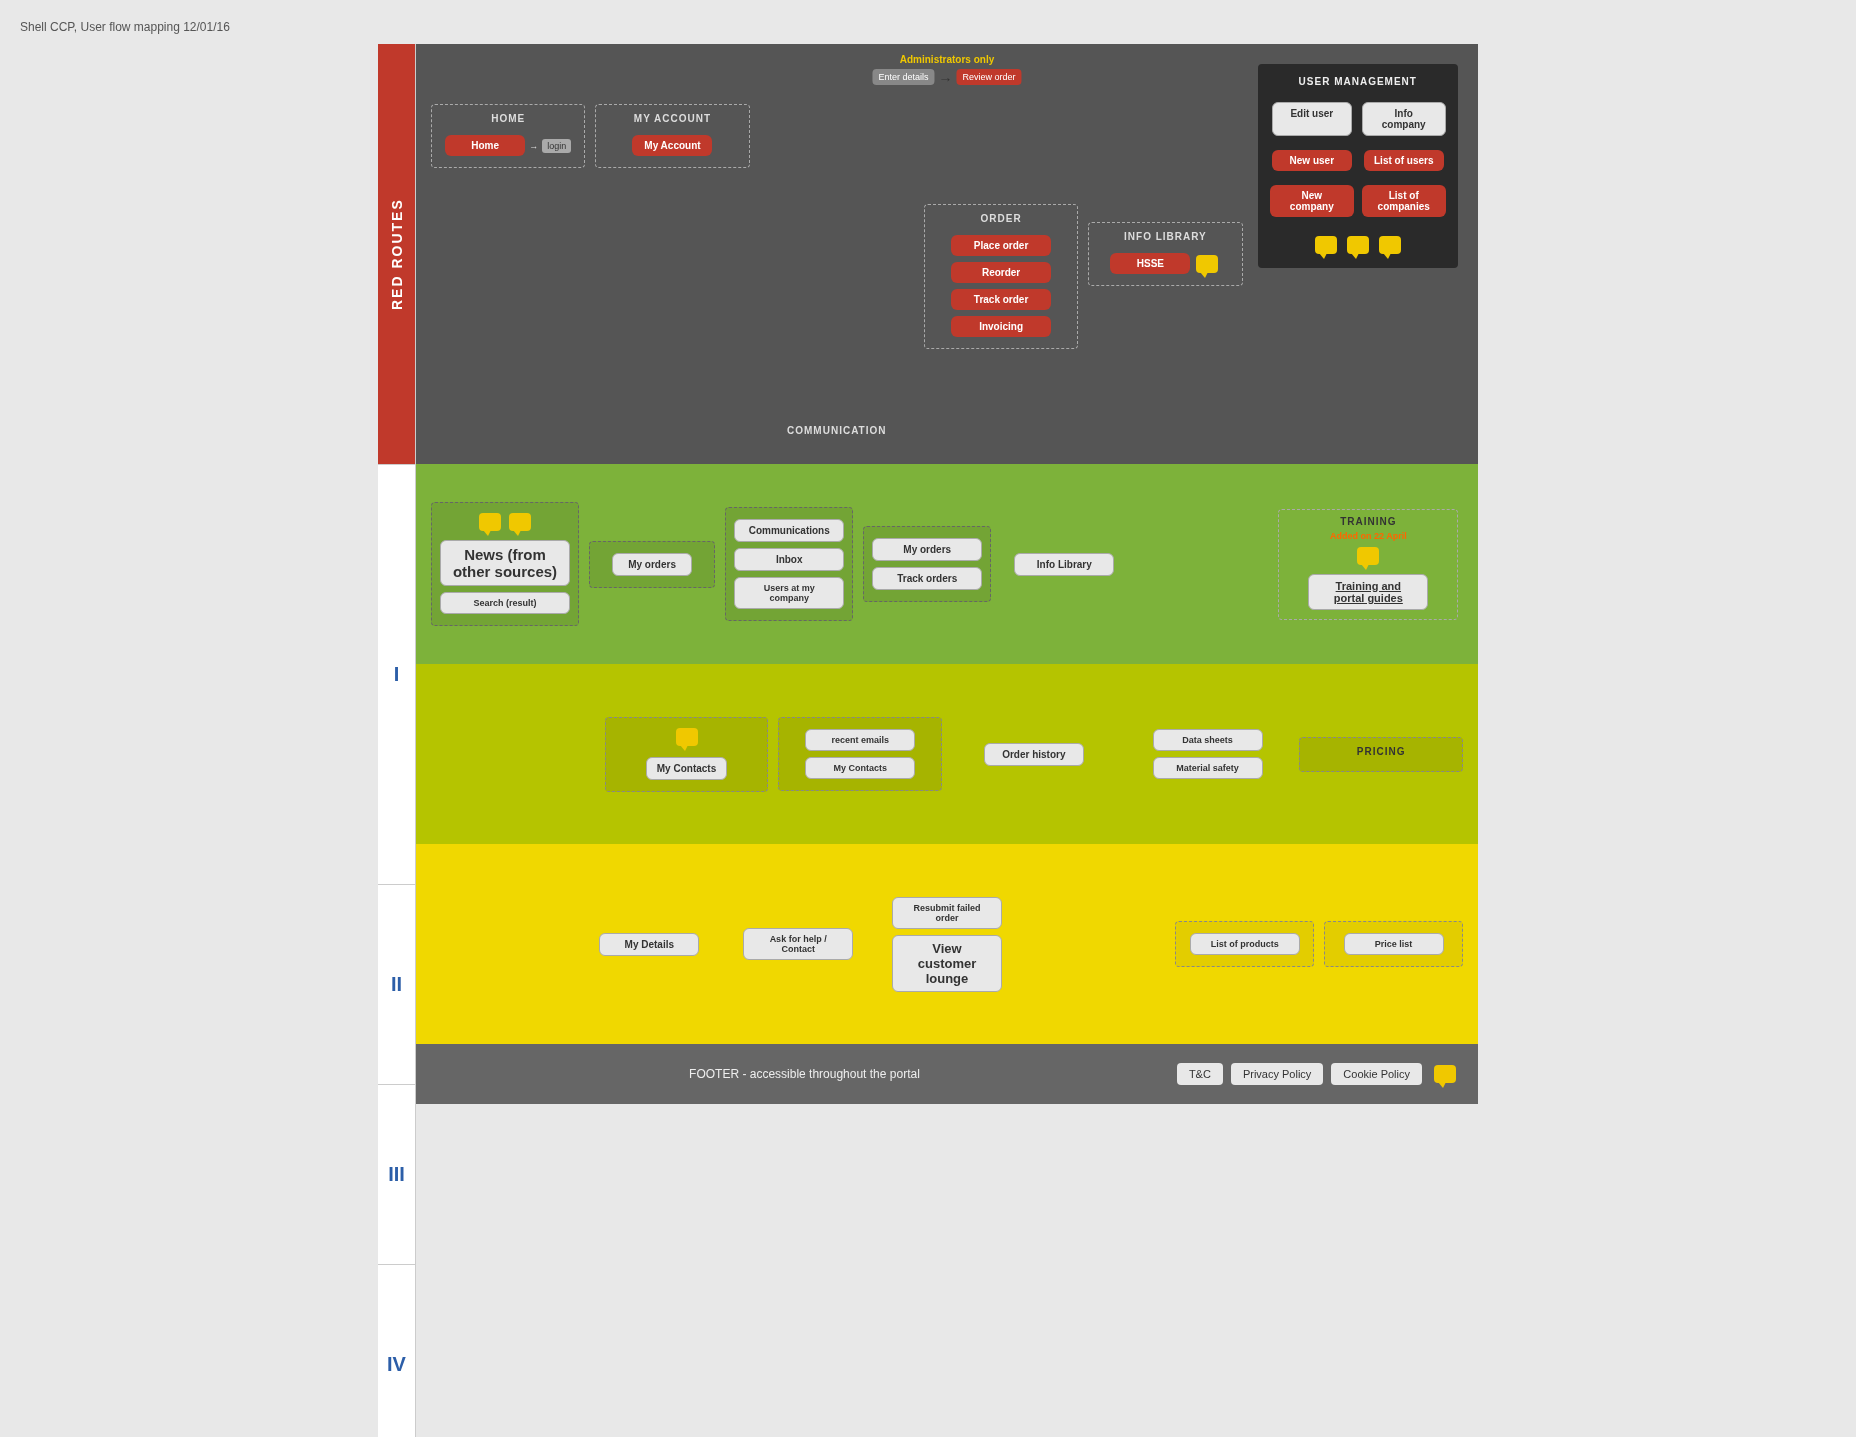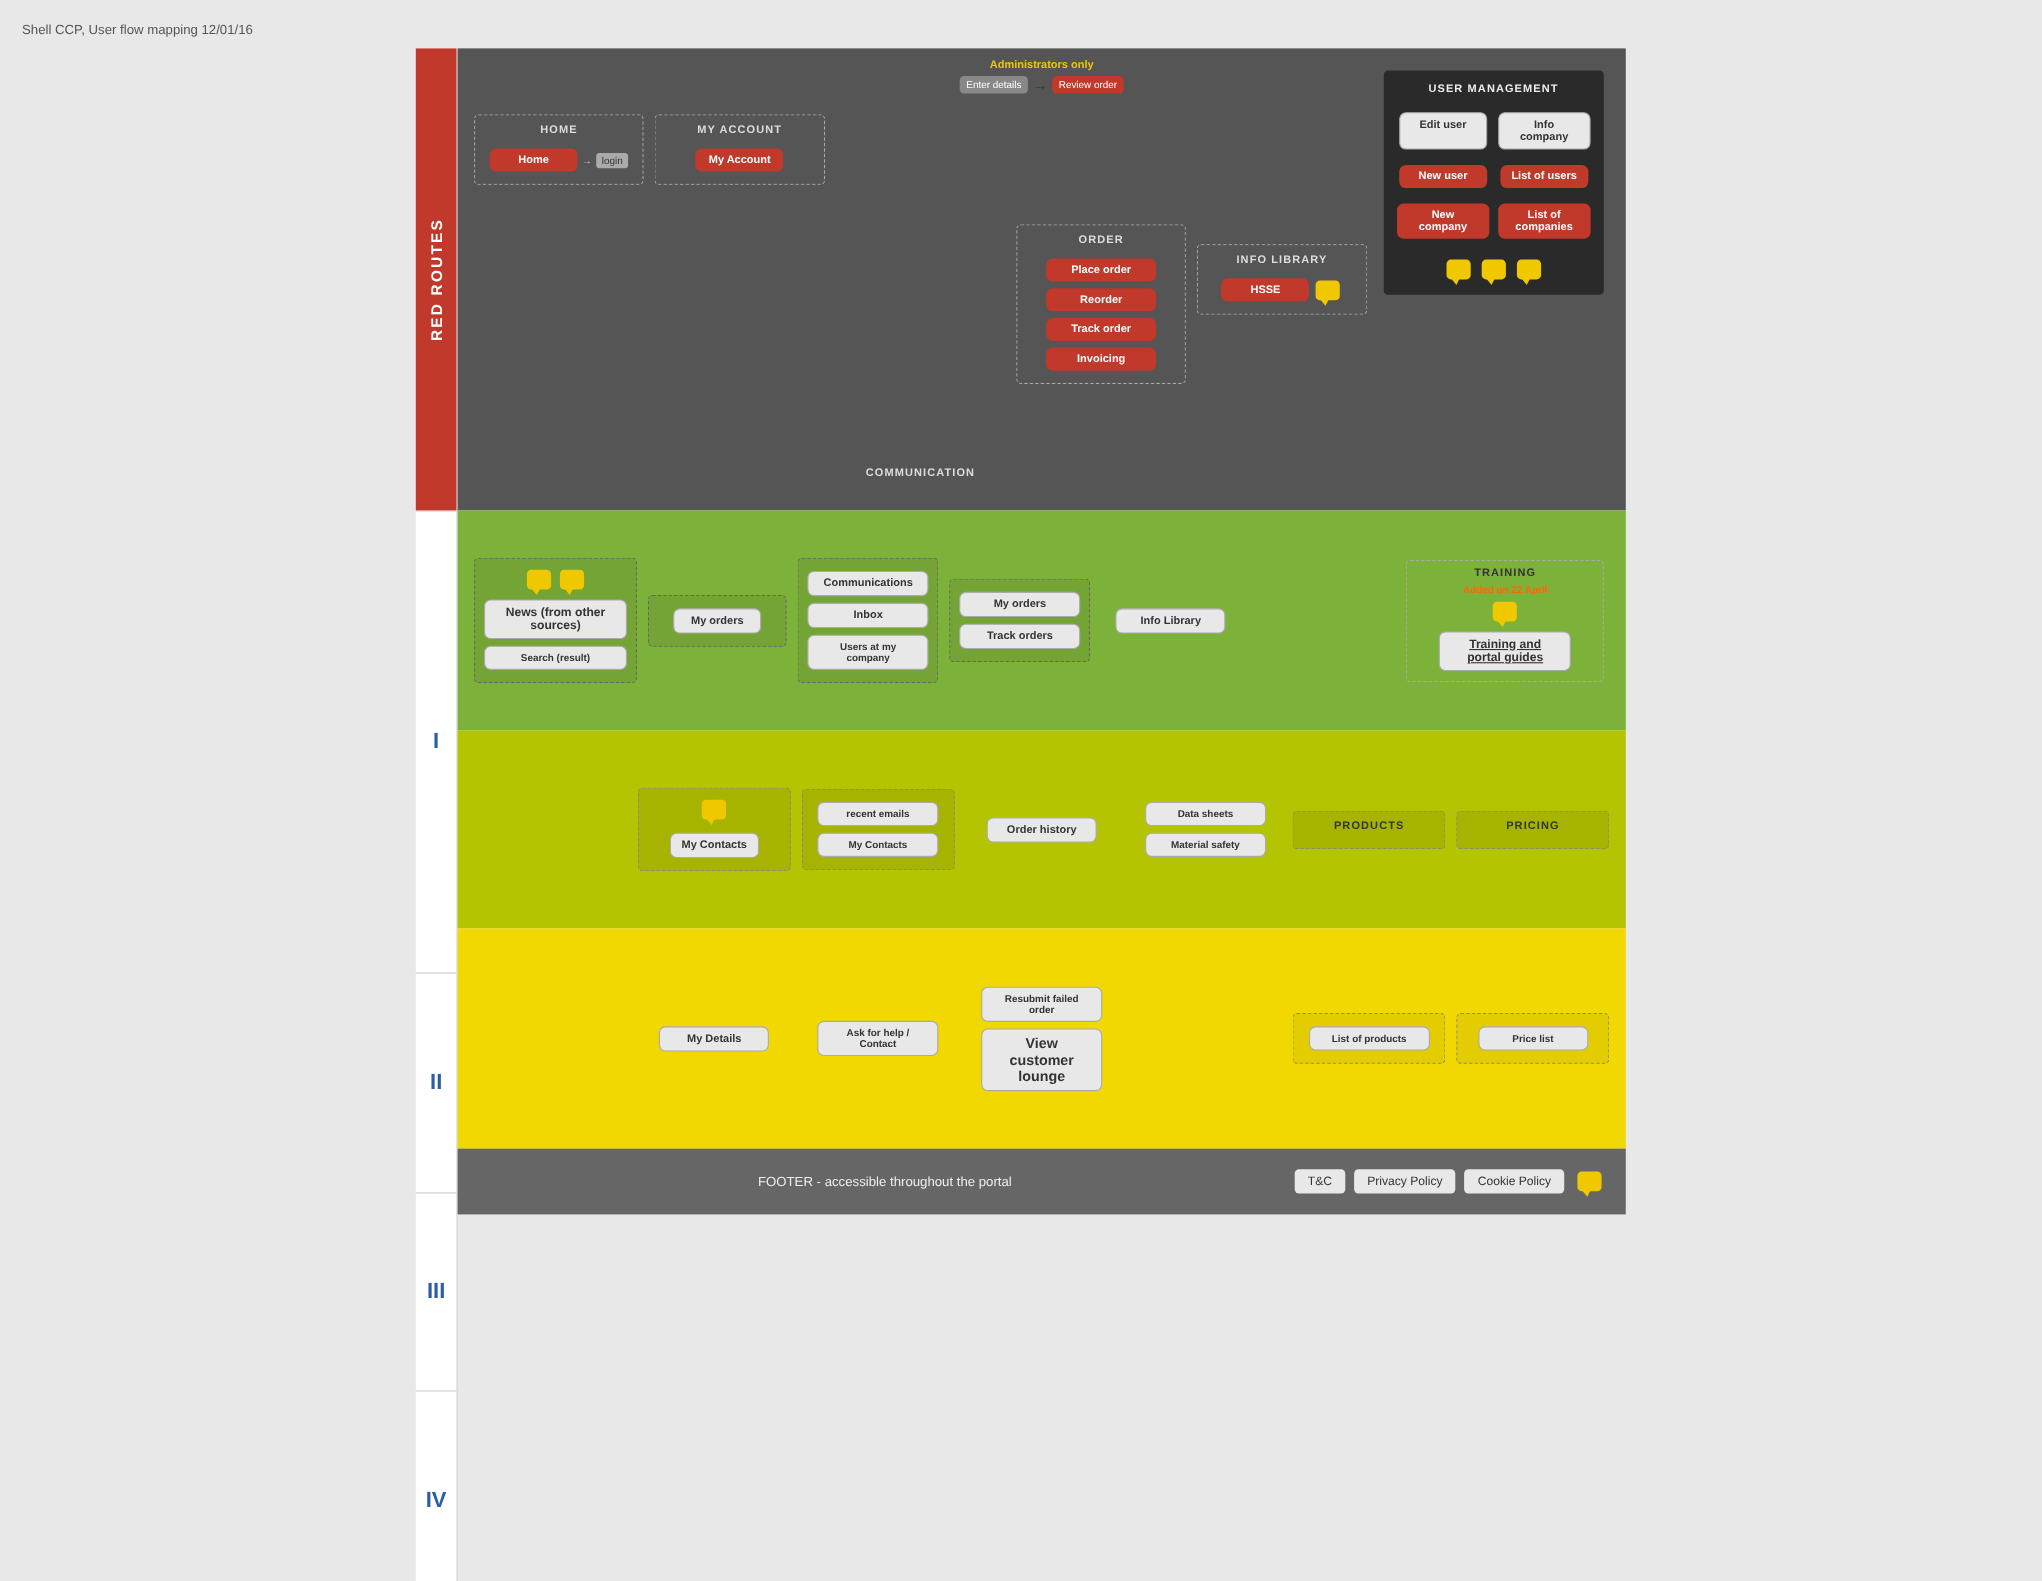--- a/index.html
+++ b/index.html
@@ -422,21 +422,21 @@
     </div>
 
     <div class="row-ii">
 
       <div class="row-ii-col">
         <div class="dashed-container-dark" style="border-color:#666;">
           <div style="display:flex;gap:4px;margin-bottom:4px;">
             <div class="icon-bubble"></div>
             <div class="icon-bubble"></div>
           </div>
-          <span class="box box-white" style="margin:3px 0;font-size:11px;width:130px;">News (from other sources)</span>
+          <span class="box box-white" style="margin:3px 0;font-size:15px;width:130px;">News (from other sources)</span>
           <span class="box box-white" style="margin:3px 0;font-size:9px;width:130px;">Search (result)</span>
         </div>
       </div>
 
       <div class="row-ii-col">
         <div class="dashed-container-dark" style="border-color:#666;">
           <span class="box box-white">My orders</span>
         </div>
       </div>
 
@@ -496,25 +496,20 @@
 
       <div class="row-ii-col">
         <span class="box box-white" style="width:100px;">Order history</span>
       </div>
 
       <div class="row-ii-col">
         <span class="box box-white" style="margin:3px 0;width:110px;font-size:9px;">Data sheets</span>
         <span class="box box-white" style="margin:3px 0;width:110px;font-size:9px;">Material safety</span>
       </div>
 
-      <div class="row-ii-col">
-        <div class="dashed-container-dark" style="border-color:#888;">
-          <div class="section-label-dark">PRODUCTS</div>
-        </div>
-      </div>
 
       <div class="row-ii-col">
         <div class="dashed-container-dark" style="border-color:#888;">
           <div class="section-label-dark">PRICING</div>
         </div>
       </div>
 
     </div>
 
     <div class="row-iv">

